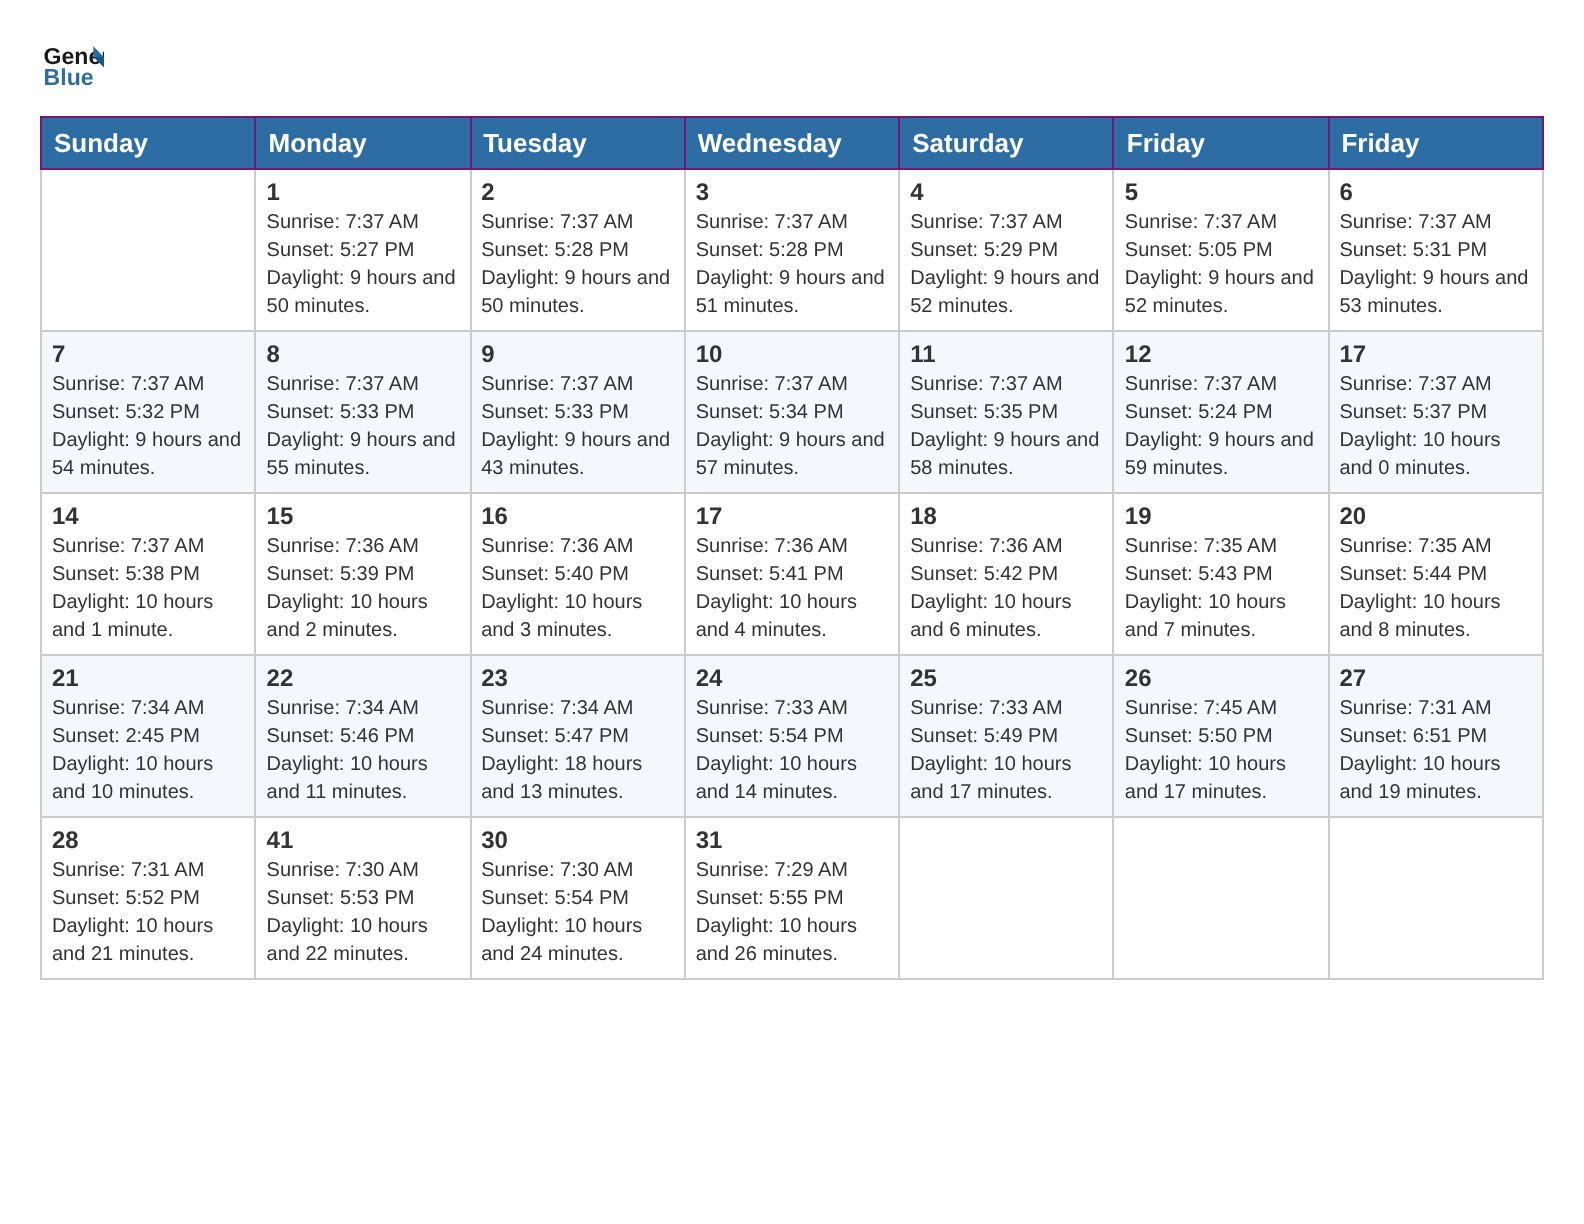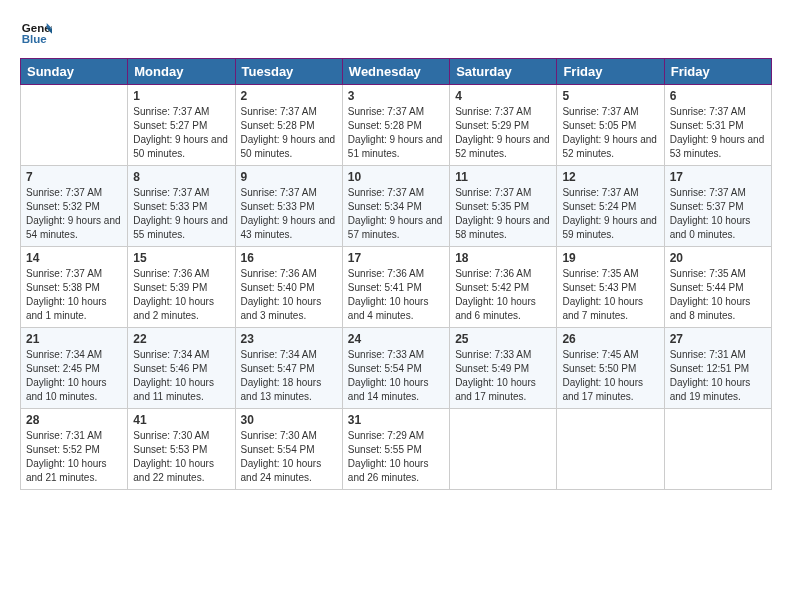--- a/index.html
+++ b/index.html
@@ -341,21 +341,21 @@
             <div class="cell-detail">
               <div>Sunrise: 7:45 AM</div>
               <div>Sunset: 5:50 PM</div>
               <div>Daylight: 10 hours and 17 minutes.</div>
             </div>
           </td>
           <td>
             <span class="day-number">27</span>
             <div class="cell-detail">
               <div>Sunrise: 7:31 AM</div>
-              <div>Sunset: 12:51 PM</div>
+              <div>Sunset: 6:51 PM</div>
               <div>Daylight: 10 hours and 19 minutes.</div>
             </div>
           </td>
         </tr>
         <tr>
           <td>
             <span class="day-number">28</span>
             <div class="cell-detail">
               <div>Sunrise: 7:31 AM</div>
               <div>Sunset: 5:52 PM</div>

